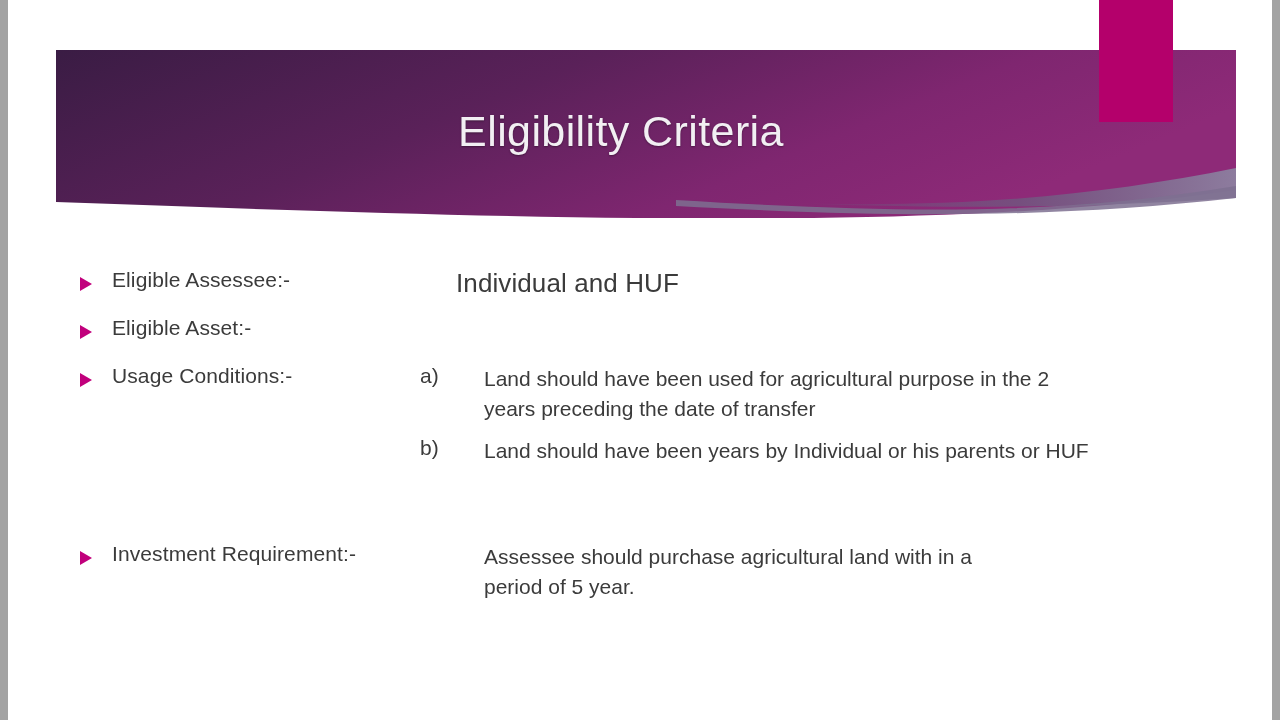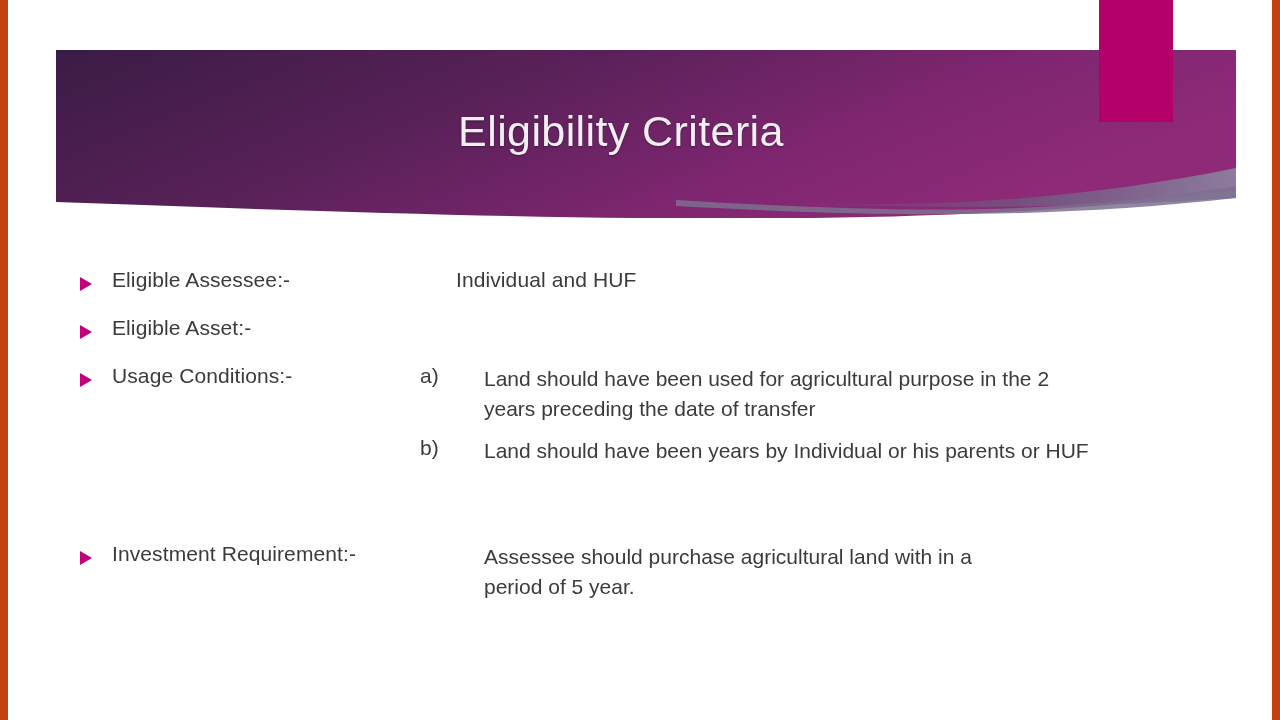--- a/index.html
+++ b/index.html
@@ -9,21 +9,21 @@
     height: 720px;
     background: #000000;
     font-family: "Liberation Sans", sans-serif;
     overflow: hidden;
   }
 
   #slide-root {
     position: relative;
     width: 1280px;
     height: 720px;
-    background: #c2410c;
+    background: #a3a3a3;
   }
 
   
   .slide-canvas {
     position: absolute;
     left: 8px;
     top: 0;
     width: 1264px;
     height: 720px;
     background: #ffffff;
@@ -98,21 +98,21 @@
     font-size: 21px;
     color: #3b3b3b;
     white-space: nowrap;
     letter-spacing: 0.1px;
   }
 
   .value {
     position: absolute;
     left: 448px;
     top: 0;
-    font-size: 21px;
+    font-size: 26px;
     color: #3b3b3b;
     letter-spacing: 0.1px;
   }
 
   .sub-marker {
     position: absolute;
     font-size: 21px;
     color: #3b3b3b;
   }
 

